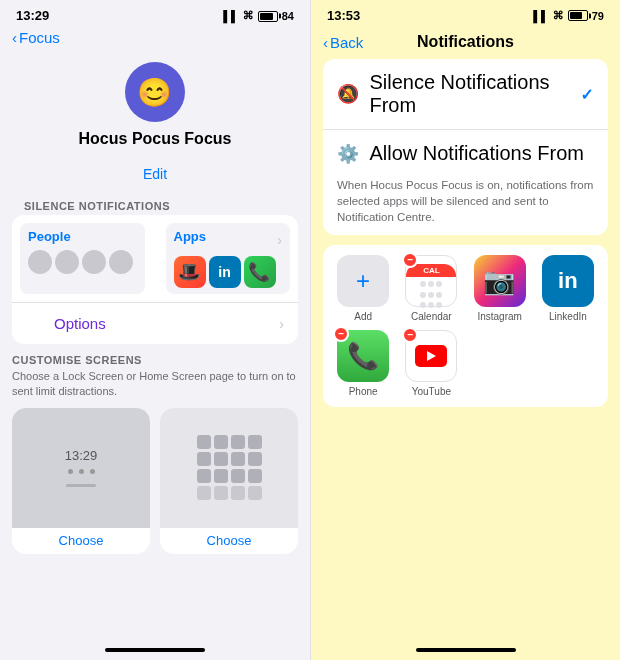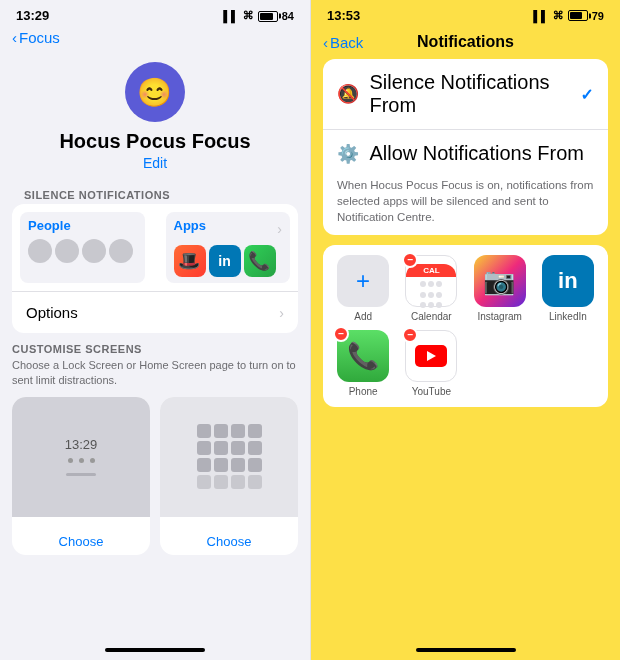--- a/index.html
+++ b/index.html
@@ -93,24 +93,24 @@
       border-radius: 50%;
       background: #5b5bd6;
       display: flex;
       align-items: center;
       justify-content: center;
       font-size: 28px;
       margin-bottom: 8px;
     }
 
     .focus-title {
-      font-size: 20px;
+      font-size: 16px;
       font-weight: 700;
       color: #000;
-      margin-bottom: 2px;
+      margin-bottom: 18px;
     }
 
     .focus-edit {
       color: #007aff;
       font-size: 14px;
     }
 
     .section-card {
       background: #fff;
       border-radius: 12px;
@@ -218,21 +218,22 @@
 
     .options-row {
       display: flex;
       justify-content: space-between;
       align-items: center;
       padding: 12px 14px;
     }
 
     .options-label {
       font-size: 15px;
-      color: #000000;
+      color: #6d28d9;
+      margin-left: 28px;
     }
 
     .customise-section {
       padding: 0 12px;
     }
 
     .customise-header {
       font-size: 11px;
       font-weight: 600;
       color: #6c6c70;
@@ -317,28 +318,28 @@
       width: 30px;
       height: 3px;
       background: #b0b0b8;
       border-radius: 2px;
       margin-top: 4px;
     }
 
     .screen-label {
       font-size: 13px;
       color: #007aff;
-      padding: 17px 0 6px;
+      padding: 5px 0 6px;
     }
 
     
     .right-panel {
       width: 310px;
       height: 660px;
-      background: #fde047;
+      background: #fef9c3;
       display: flex;
       flex-direction: column;
       overflow: hidden;
       border-left: 0.5px solid #e0e0e5;
     }
 
     .right-nav {
       display: flex;
       align-items: center;
       justify-content: center;

